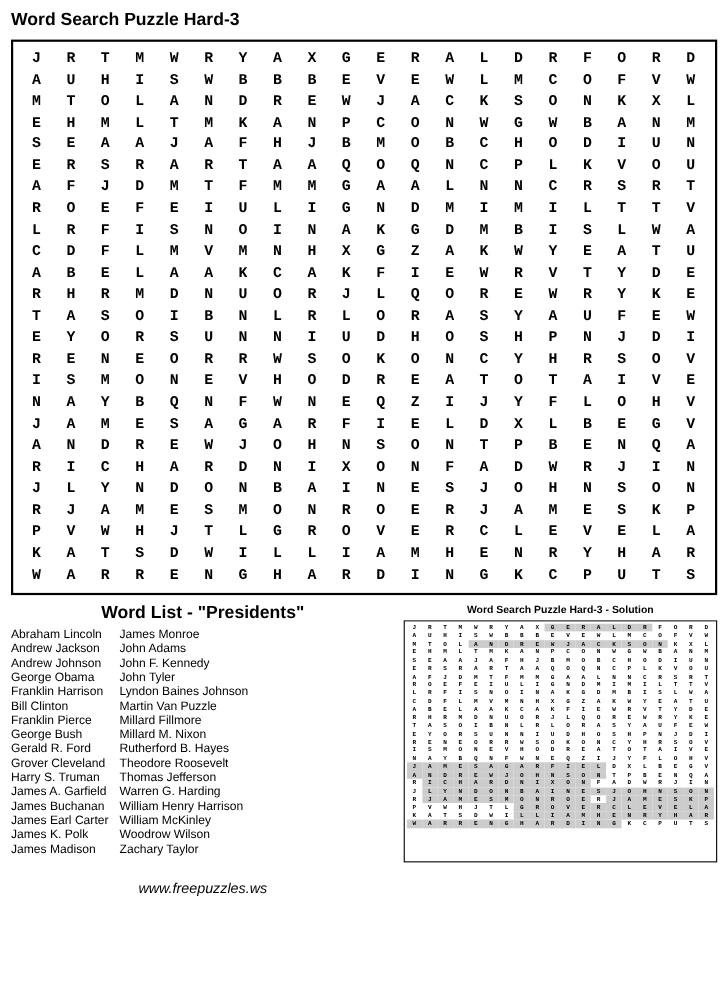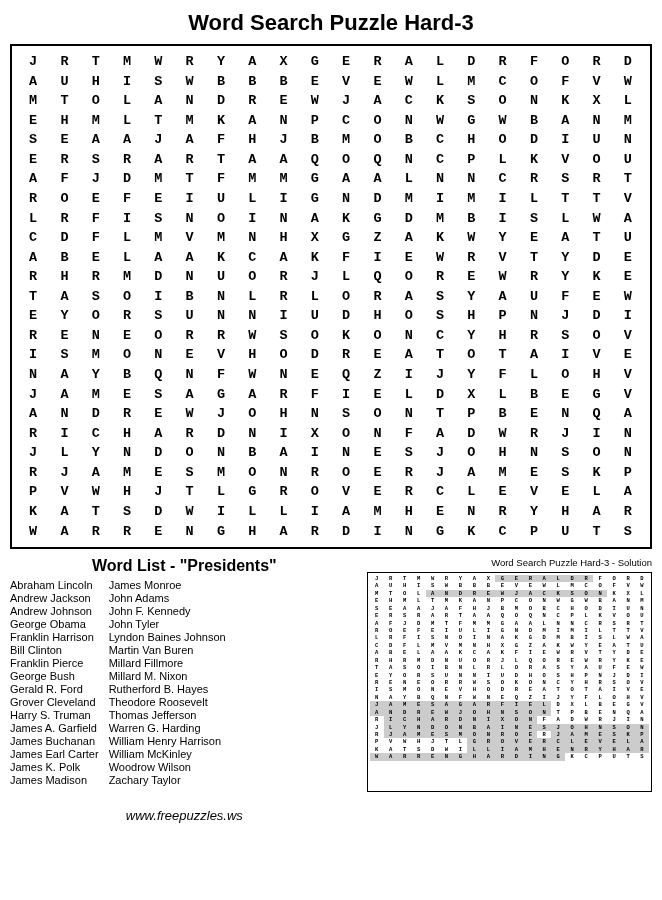--- a/index.html
+++ b/index.html
@@ -4,22 +4,21 @@
   <style>
     * { box-sizing: border-box; margin: 0; padding: 0; }
     body {
       font-family: Arial, sans-serif;
       background: #fff;
       width: 662px;
       min-height: 900px;
       padding: 10px;
     }
     h1 {
-      text-align: center;
-      font-size: 22px;
+      font-size: 16px;
       font-weight: bold;
       margin-bottom: 8px;
       font-family: Arial, sans-serif;
     }
     .puzzle-container {
       border: 2px solid #000;
       padding: 6px;
       margin-bottom: 8px;
     }
     .grid {
@@ -68,22 +67,22 @@
       text-align: center;
       font-size: 13px;
       margin-top: 22px;
       font-style: italic;
     }
     .solution-section {
       flex: 0.9;
     }
     .solution-title {
       font-size: 9.5px;
-      font-weight: normal;
-      text-align: right;
+      font-weight: bold;
+      text-align: center;
       margin-bottom: 4px;
     }
     .solution-img {
       border: 1px solid #000;
       width: 100%;
       min-height: 220px;
       background: #fff;
       overflow: hidden;
       position: relative;
     }
@@ -635,21 +634,21 @@
           <div class="word-item">James Earl Carter</div>
           <div class="word-item">James K. Polk</div>
           <div class="word-item">James Madison</div>
         </div>
       <div class="word-col" id="col2">
           <div class="word-item">James Monroe</div>
           <div class="word-item">John Adams</div>
           <div class="word-item">John F. Kennedy</div>
           <div class="word-item">John Tyler</div>
           <div class="word-item">Lyndon Baines Johnson</div>
-          <div class="word-item">Martin Van Buren</div>
+          <div class="word-item">Martin Van Puzzle</div>
           <div class="word-item">Millard Fillmore</div>
           <div class="word-item">Millard M. Nixon</div>
           <div class="word-item">Rutherford B. Hayes</div>
           <div class="word-item">Theodore Roosevelt</div>
           <div class="word-item">Thomas Jefferson</div>
           <div class="word-item">Warren G. Harding</div>
           <div class="word-item">William Henry Harrison</div>
           <div class="word-item">William McKinley</div>
           <div class="word-item">Woodrow Wilson</div>
           <div class="word-item">Zachary Taylor</div>

